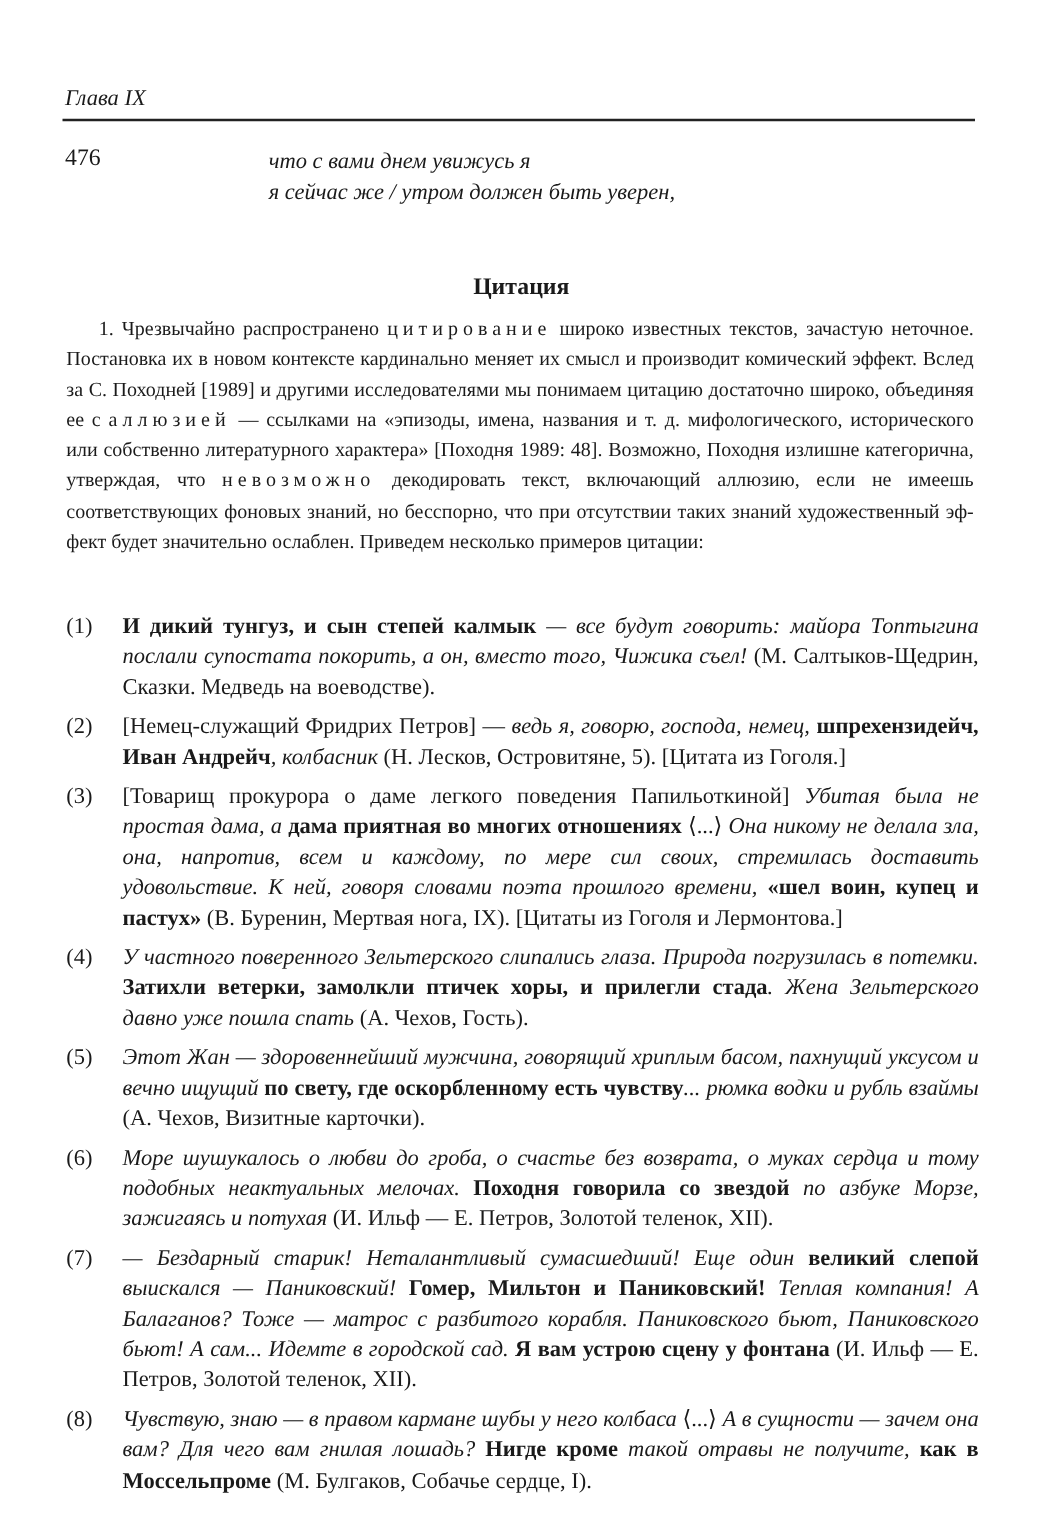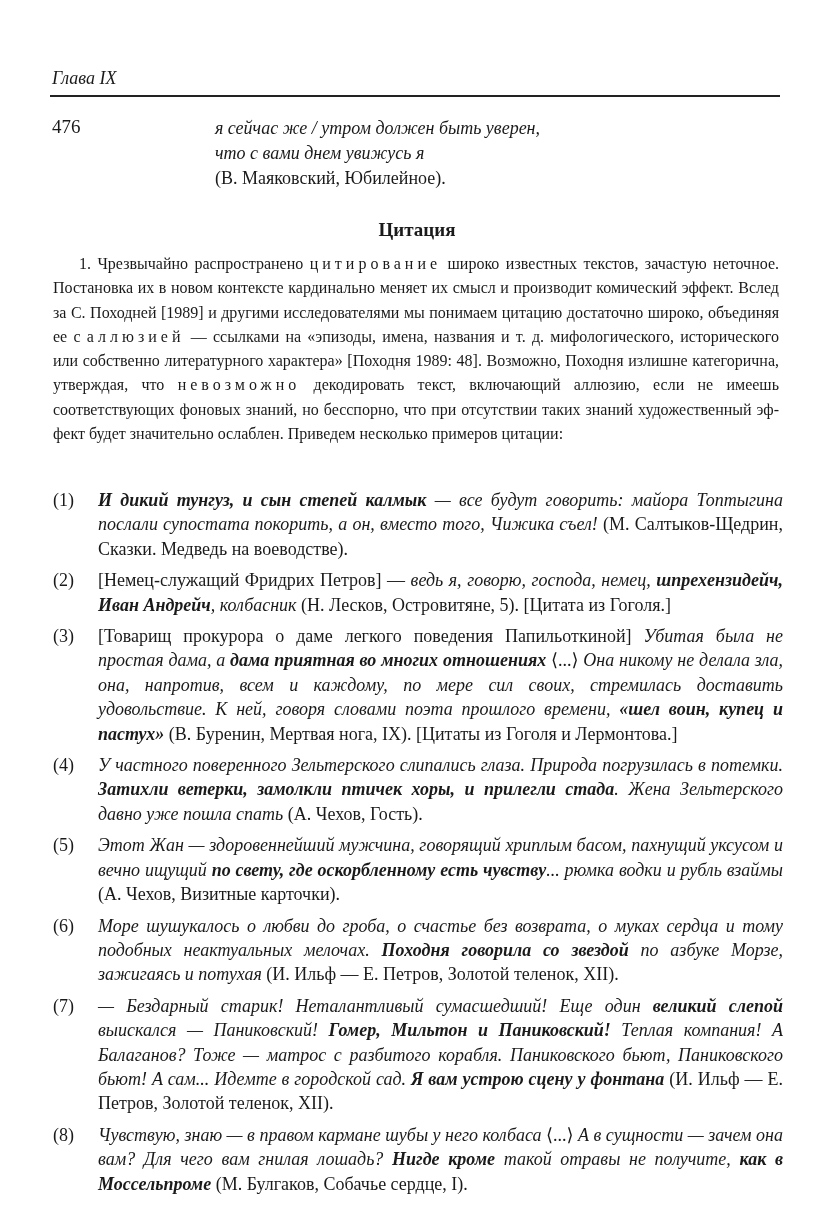--- a/index.html
+++ b/index.html
@@ -11,36 +11,35 @@
   .rule { position:absolute; left:50px; top:95px; width:730px; height:2px; background:#222; }
   .epigraph { position:absolute; left:215px; top:116px; font-size:18px; line-height:25px; }
   .epigraph .it { font-style:italic; }
   .section-title { position:absolute; left:0; width:834px; top:219px; text-align:center; font-weight:bold; font-size:19px; }
   .body-para { position:absolute; left:53px; top:252px; width:726px; font-size:16px; line-height:24.3px; text-align:justify; text-indent:26px; hyphens:manual; }
   .spaced { letter-spacing:4px; }
   .examples { position:absolute; left:53px; top:488px; width:730px; }
   .example { position:relative; padding-left:45px; font-size:18px; line-height:24.4px; text-align:justify; margin-bottom:7px; }
   .ex-num { position:absolute; left:0; top:0; font-style:normal; font-weight:normal; }
   .i { font-style:italic; }
-  .b { font-weight:bold; font-style:italic; }
+  .b { font-weight:bold; }
   .r { font-style:normal; font-weight:normal; }
 </style>
 </head>
 <body>
 
 <div class="header">
   <span class="page-num">476</span>
   <span class="running-title">Глава IX</span>
 </div>
 <div class="rule"></div>
 
 <div class="epigraph">
+  <div class="it">что с вами днем увижусь я</div>
   <div class="it">я сейчас же / утром должен быть уверен,</div>
-  <div class="it">что с вами днем увижусь я</div>
-  <div>(В. Маяковский, Юбилейное).</div>
 </div>
 
 <div class="section-title">Цитация</div>
 
 <div class="body-para" id="body-para"><span class="r">1. Чрезвычайно распространено </span><span class="spaced">цитирование</span><span class="r"> широко известных тек­стов, зачастую неточное. Постановка их в новом контексте кардинально меняет их смысл и производит комический эффект. Вслед за С. Походней [1989] и други­ми исследователями мы понимаем цитацию достаточно широко, объединяя ее с </span><span class="spaced">аллюзией</span><span class="r"> — ссылками на «эпизоды, имена, названия и т. д. мифологического, исторического или собственно литературного характера» [Походня 1989: 48]. Возможно, Походня излишне категорична, утверждая, что </span><span class="spaced">невозможно</span><span class="r"> деко­дировать текст, включающий аллюзию, если не имеешь соответствующих фоно­вых знаний, но бесспорно, что при отсутствии таких знаний художественный эф­фект будет значительно ослаблен. Приведем несколько примеров цитации:</span></div>
 
 <div class="examples" id="examples">
     <div class="example"><span class="ex-num">(1)</span><span class="b">И дикий тунгуз, и сын степей калмык</span><span class="i"> — все будут говорить: майора Топты­гина послали супостата покорить, а он, вместо того, Чижика съел!</span><span class="r"> (М. Салты­ков-Щедрин, Сказки. Медведь на воеводстве).</span></div>
     <div class="example"><span class="ex-num">(2)</span><span class="r">[Немец-служащий Фридрих Петров] — </span><span class="i">ведь я, говорю, господа, немец, </span><span class="b">шпрехензи­дейч, Иван Андрейч</span><span class="i">, колбасник</span><span class="r"> (Н. Лесков, Островитяне, 5). [Цитата из Гоголя.]</span></div>
     <div class="example"><span class="ex-num">(3)</span><span class="r">[Товарищ прокурора о даме легкого поведения Папильоткиной] </span><span class="i">Убитая была не простая дама, а </span><span class="b">дама приятная во многих отношениях</span><span class="r"> ⟨...⟩ </span><span class="i">Она никому не делала зла, она, напротив, всем и каждому, по мере сил своих, стремилась дос­тавить удовольствие. К ней, говоря словами поэта прошлого времени, </span><span class="b">«шел во­ин, купец и пастух»</span><span class="r"> (В. Буренин, Мертвая нога, IX). [Цитаты из Гоголя и Лер­монтова.]</span></div>

